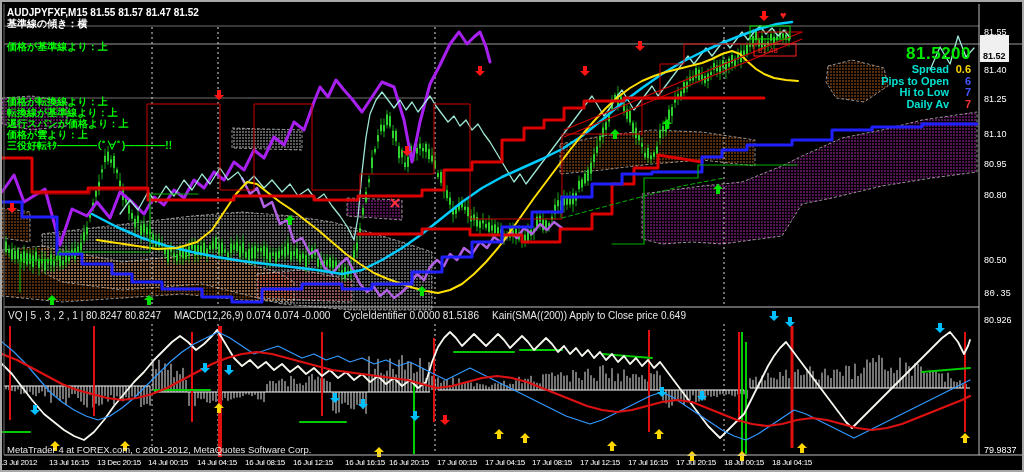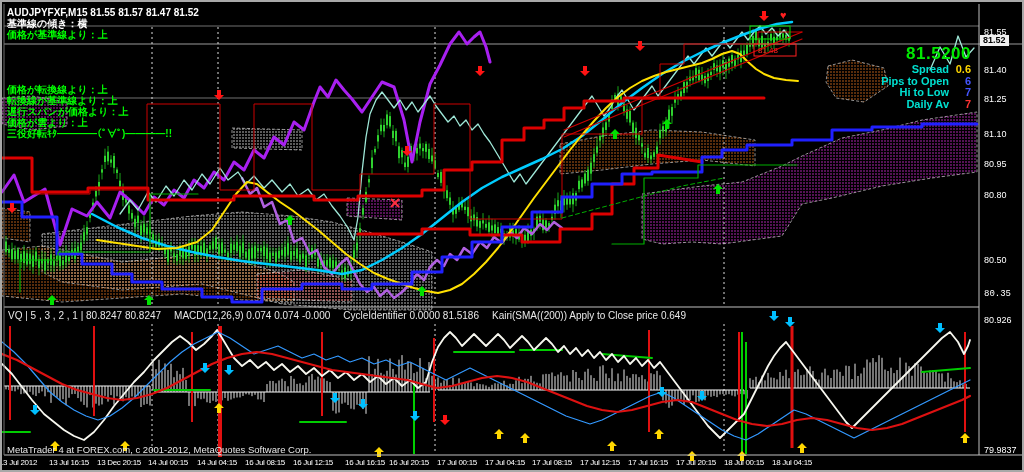--- a/index.html
+++ b/index.html
@@ -15,21 +15,21 @@
   .title-line{font-size:10px;font-weight:bold;color:#fff;white-space:nowrap;}
   .status-line{font-size:10px;font-weight:bold;white-space:nowrap;}
   .quote-panel{right:51px;top:42px;text-align:right;}
   .quote-price{font-size:17px;font-weight:bold;letter-spacing:0.5px;}
   .quote-row{font-size:11px;font-weight:bold;line-height:11.5px;white-space:nowrap;}
   .quote-row .v{display:inline-block;width:22px;text-align:right;}
   .indicator-row{left:6px;top:308px;font-size:10px;color:#e8e8e8;white-space:nowrap;}
   .indicator-row span{margin-right:13px;}
   .price-axis{left:978px;top:0;width:44px;height:472px;}
   .ptick{position:absolute;left:4px;transform:translateY(-50%);font-size:9px;color:#fff;white-space:nowrap;}
-  .pcur{position:absolute;left:0px;background:#f0f0f0;color:#000;font-size:9px;font-weight:bold;padding:0 3px 1px 3px;}
+  .pcur{position:absolute;left:0px;background:#f0f0f0;color:#000;font-size:9px;font-weight:bold;padding:16px 3px 1px 3px;}
   .time-axis{left:0;top:455px;width:1024px;height:15px;}
   .ttick{position:absolute;top:1px;transform:translateX(-50%);font-size:8px;letter-spacing:-0.3px;color:#fff;white-space:nowrap;}
   .copyright{left:5px;top:442px;font-size:9.5px;color:#e8e8e8;}
 </style>
 </head>
 <body>
 
 <div class="screen">
   <svg id="chart-svg" width="1024" height="472">
       <defs>
@@ -1005,21 +1005,21 @@
       <line x1="2" y1="305" x2="977" y2="305" stroke="#c0c0c0" stroke-width="1"></line>
       <line x1="2" y1="453" x2="1022" y2="453" stroke="#c0c0c0" stroke-width="1"></line>
       <line x1="977" y1="2" x2="977" y2="453" stroke="#c0c0c0" stroke-width="1"></line>
       <line x1="2" y1="2" x2="2" y2="453" stroke="#707070" stroke-width="1"></line>
     </svg>
 
   <div class="overlay title-block">
     <div class="title-line">AUDJPYFXF,M15  81.55 81.57 81.47 81.52</div>
     <div id="status-lines">
         <div class="status-line" style="color: rgb(255, 255, 255);">基準線の傾き：横</div>
-        <div class="status-line" style="color: rgb(0, 255, 0);">価格が基準線より：上</div>
+        <div class="status-line" style="color: rgb(0, 255, 0); margin-top: 12px;">価格が基準線より：上</div>
         <div class="status-line" style="color: rgb(0, 255, 0); margin-top: 44px;">価格が転換線より：上</div>
         <div class="status-line" style="color: rgb(0, 255, 0);">転換線が基準線より：上</div>
         <div class="status-line" style="color: rgb(0, 255, 0);">遅行スパンが価格より：上</div>
         <div class="status-line" style="color: rgb(0, 255, 0);">価格が雲より：上</div>
         <div class="status-line" style="color: rgb(0, 255, 0);">三役好転ｷﾀ――――(ﾟ∀ﾟ)――――!!</div>
       </div>
   </div>
 
   <div class="overlay quote-panel">
     <div class="quote-price" style="color: rgb(0, 232, 0);">81.5200</div>

